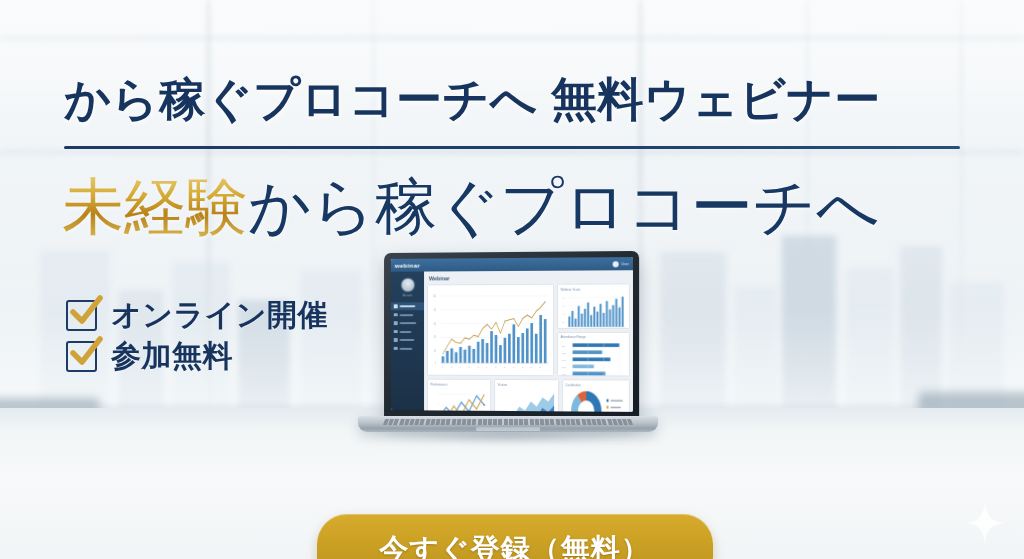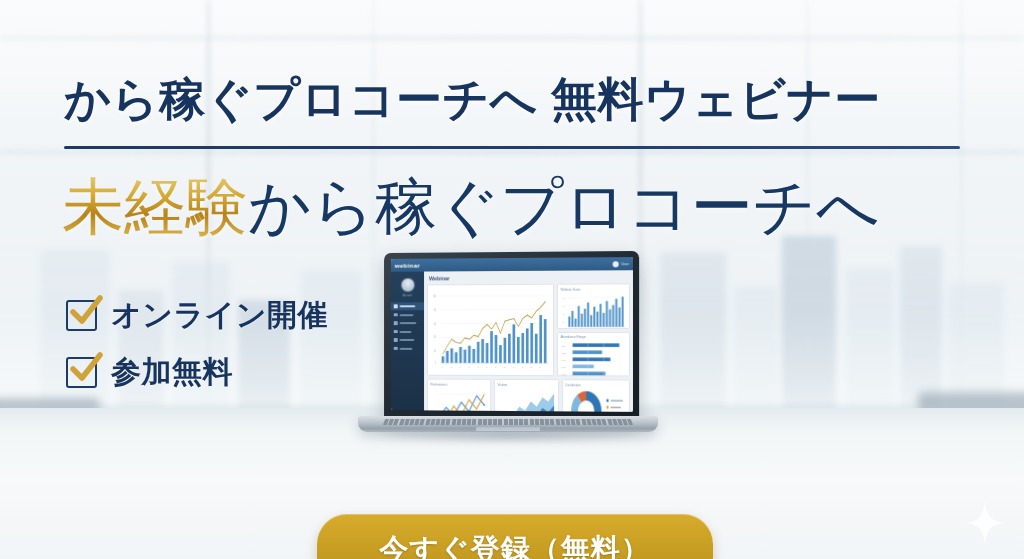--- a/index.html
+++ b/index.html
@@ -106,21 +106,21 @@
     filter: drop-shadow(0 2px 2px rgba(255,255,255,.55));
   }
   .hl-navy {
     color: #173863;
     text-shadow: 0 1px 0 rgba(255,255,255,.5), 0 2px 6px rgba(255,255,255,.6);
   }
 
   
   .checklist {
     position: absolute; left: 66px; top: 295px;
-    display: flex; flex-direction: column; gap: 16px;
+    display: flex; flex-direction: column; 
   }
   .check-row { display: flex; align-items: center; gap: 14px; }
   .check-box {
     position: relative; width: 31px; height: 31px; flex: 0 0 31px;
     border: 2.5px solid #1d3b67; border-radius: 3px; background: transparent;
   }
   .check-box svg { position: absolute; left: -2px; top: -7px; }
   .check-label {
     font-size: 30px; font-weight: 700; color: #17345e; letter-spacing: .5px;
     text-shadow: 0 1px 0 rgba(255,255,255,.5);

